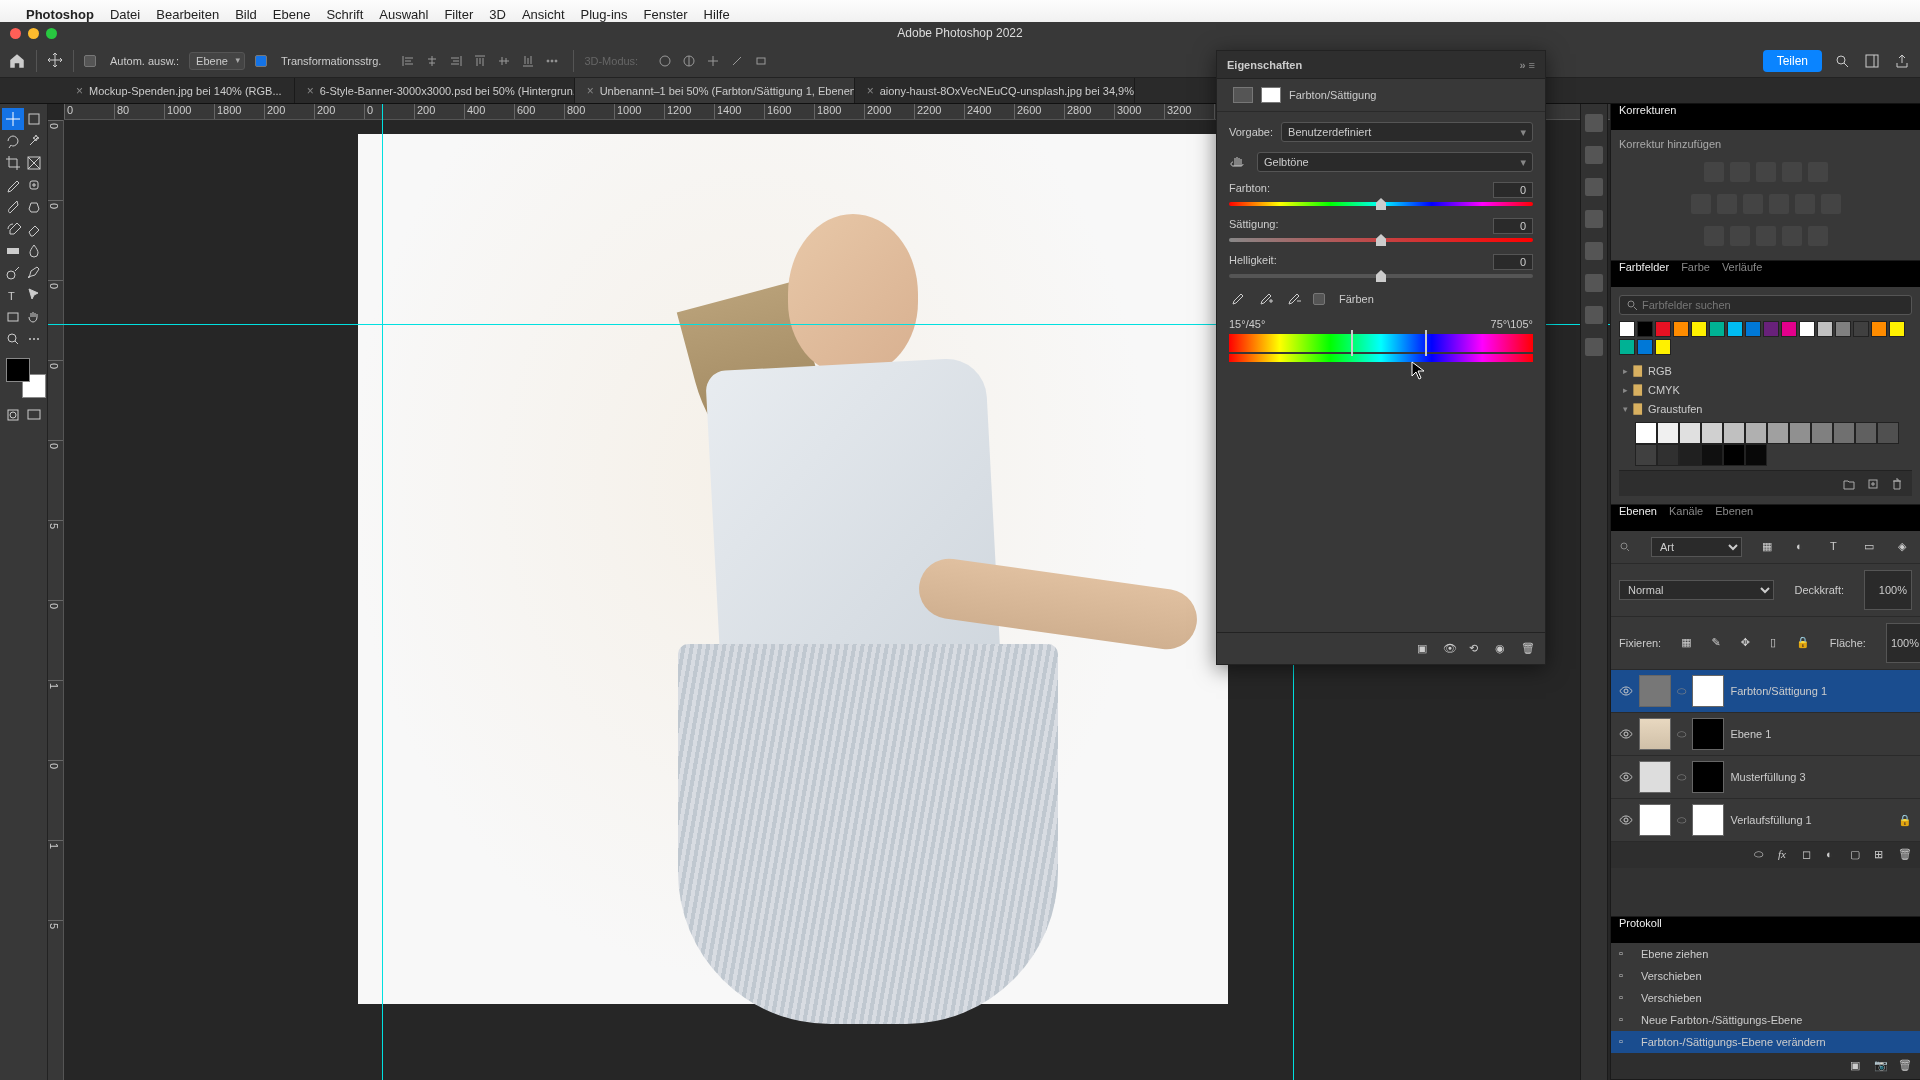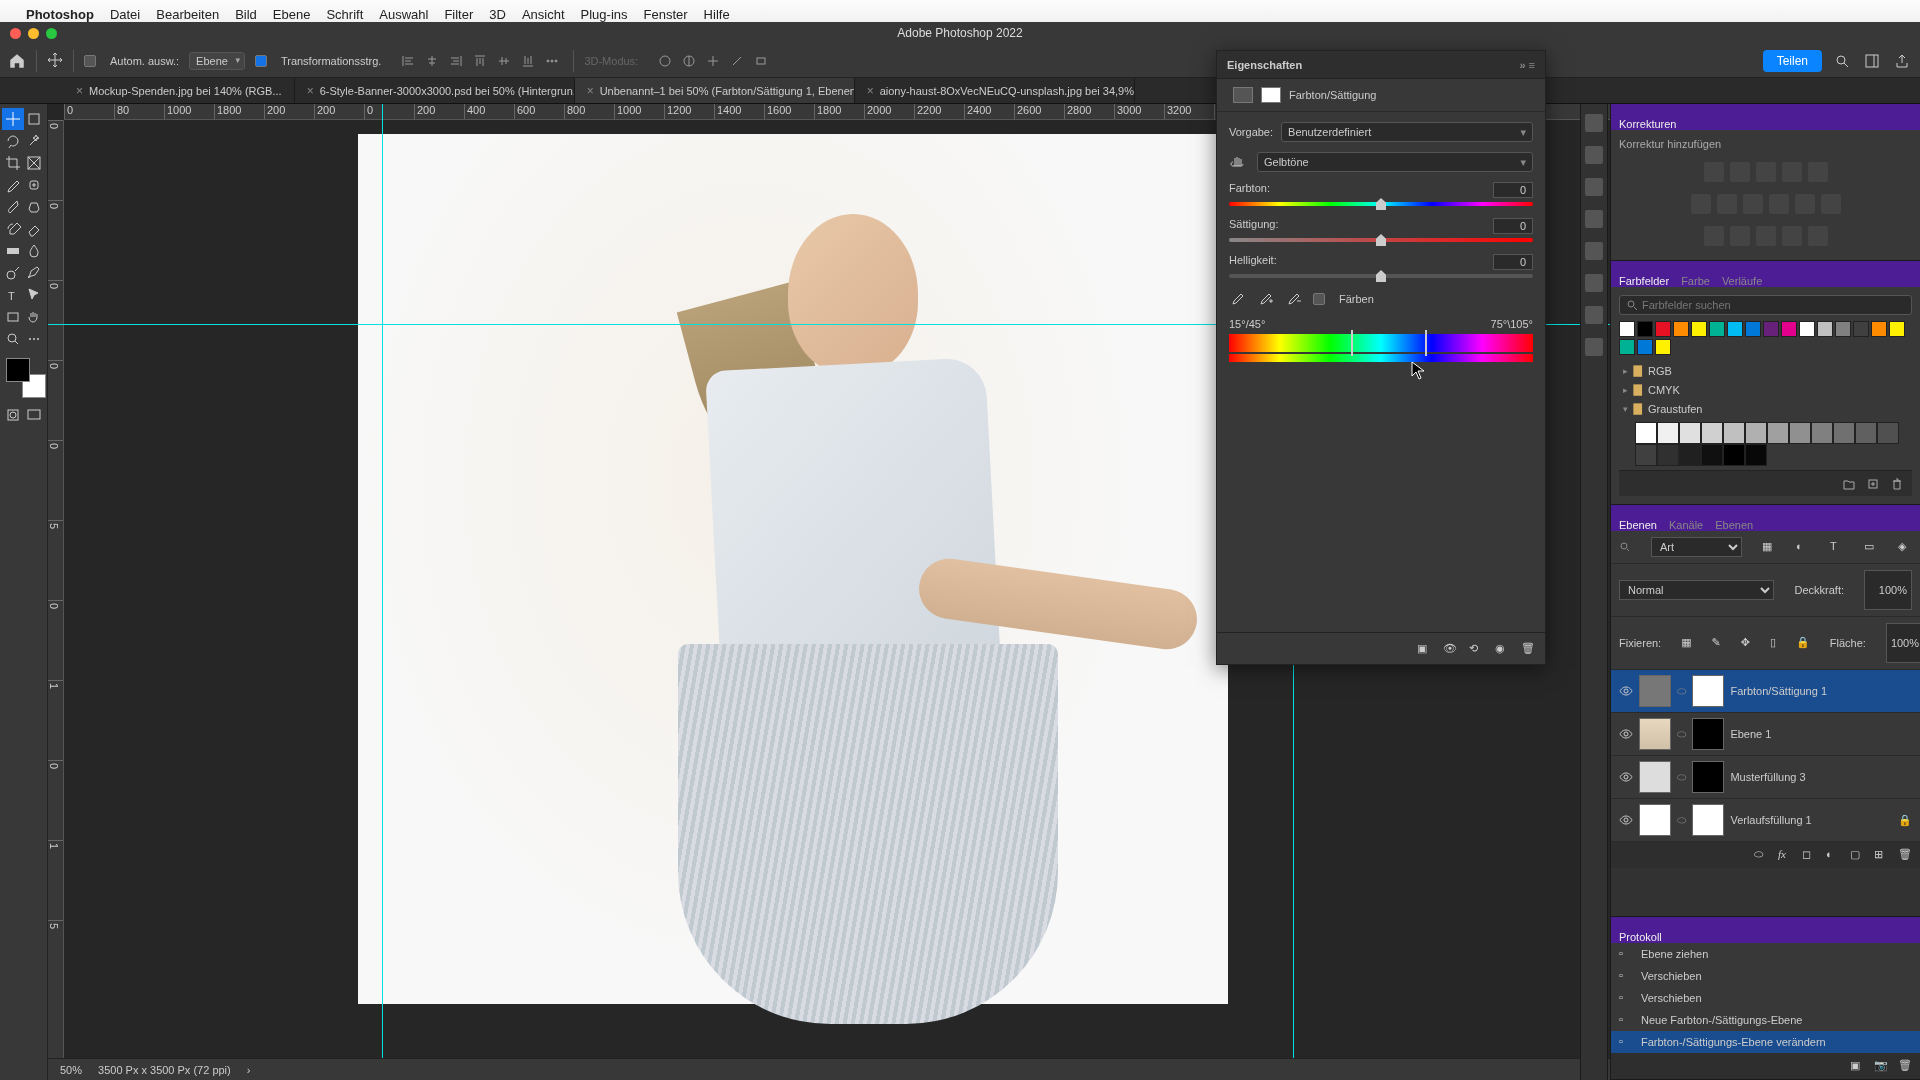--- a/index.html
+++ b/index.html
@@ -69,21 +69,21 @@
 .slider-row .val{background:#2a2a2a;border:1px solid #555;padding:1px 6px;min-width:40px;text-align:right}
 .slider-track{height:4px;background:#555;position:relative;border-radius:2px}
 .slider-thumb{position:absolute;top:-4px;width:10px;height:12px;background:#ccc;clip-path:polygon(50% 0,100% 40%,100% 100%,0 100%,0 40%);left:50%;transform:translateX(-50%)}
 .hue-track{background:linear-gradient(90deg,red,#ff0,#0f0,#0ff,#00f,#f0f,red)}
 .eyedrop-row{display:flex;gap:10px;align-items:center;margin:10px 0}
 .eyedrop{width:18px;height:18px}
 .range-strip{height:18px;background:linear-gradient(90deg,red,#ff0,#0f0,#0ff,#00f,#f0f,red);position:relative;margin-top:4px;display:flex;align-items:center}
 .prop-footer{height:32px;border-top:1px solid #222;display:flex;align-items:center;justify-content:flex-end;gap:12px;padding:0 10px}
 .right-panels{width:310px;background:#323232;border-left:1px solid #1a1a1a;display:flex;flex-direction:column}
 .panel{border-bottom:1px solid #1a1a1a}
-.panel-tabs{height:26px;background:#4c1d95;display:flex;align-items:flex-end;padding:0 8px;gap:12px;font-size:11px}
+.panel-tabs{height:26px;background:#000000;display:flex;align-items:flex-start;padding:0 8px;gap:12px;font-size:11px}
 .panel-tabs span{color:#888}.panel-tabs span.active{color:#eee}
 .panel-body{padding:8px;background:#383838}
 .korrekturen-icons{display:flex;flex-wrap:wrap;gap:6px;justify-content:center;padding:6px}
 .korr-icon{width:20px;height:20px;background:#444;border-radius:2px}
 .swatch-row{display:flex;flex-wrap:wrap;gap:2px;margin-bottom:6px}
 .swatch{width:16px;height:16px;border:1px solid #222}
 .folder-row{display:flex;align-items:center;gap:6px;padding:3px 4px;font-size:11px}
 .folder-row::before{content:"▸";color:#888;font-size:9px}
 .folder-row.open::before{content:"▾"}
 .gray-grid{display:flex;flex-wrap:wrap;gap:0;margin:4px 0 4px 16px}
@@ -476,25 +476,20 @@
           <div class="head"></div>
           <div class="body-dress"></div>
           <div class="skirt"></div>
           <div class="arm"></div>
         </div>
       </div>
     </div>
     <div class="guide-v1"></div>
     <div class="guide-v2"></div>
     <div class="guide-h"></div>
-    <div class="statusbar">
-      <span>50%</span>
-      <span>3500 Px x 3500 Px (72 ppi)</span>
-      <span>›</span>
-    </div>
   </div>
 
   <div class="vstrip">
     <div></div>
     <div></div>
     <div></div>
     <div></div>
     <div></div>
     <div></div>
     <div></div>

